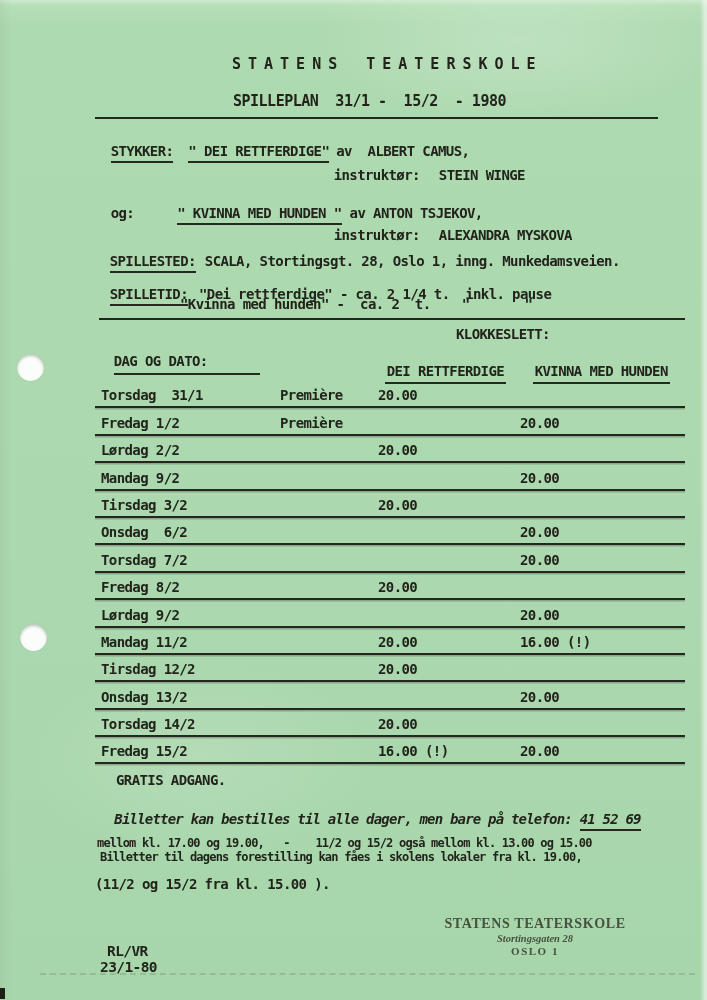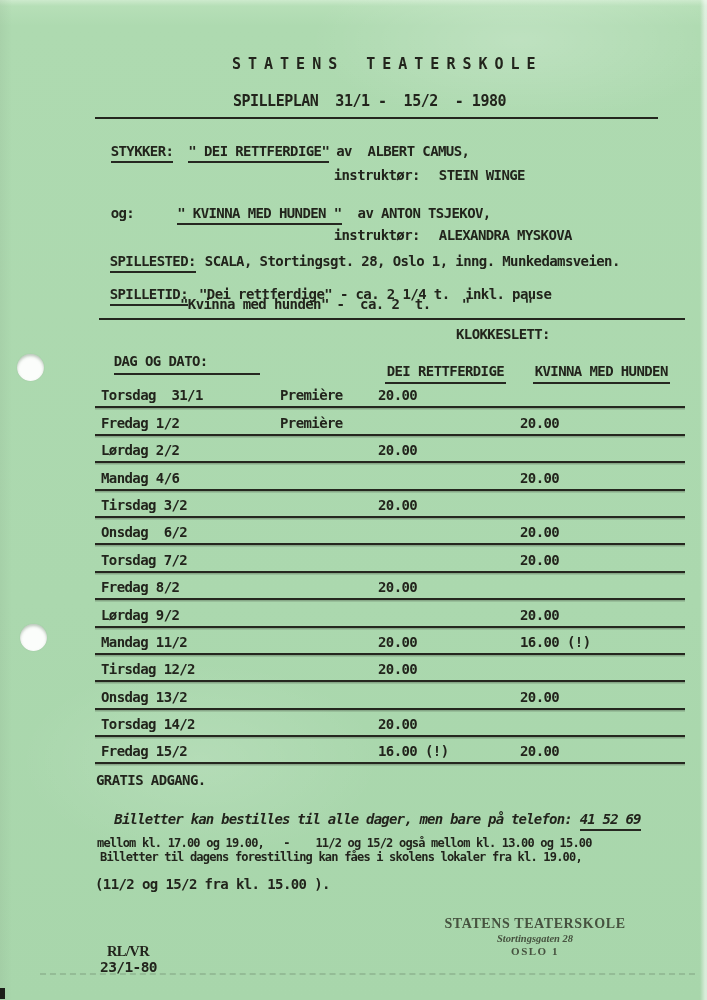--- a/index.html
+++ b/index.html
@@ -58,21 +58,21 @@
 <div class="rule" style="left:95px;top:117px;width:563px;"></div>
 
 <div class="t fs14" style="left:95px;top:129px;">
   <span class="ul">STYKKER:</span><span class="ul" style="margin-left:15px;">" DEI RETTFERDIGE"</span><span style="margin-left:7px;">av  ALBERT CAMUS,</span>
 </div>
 <div class="t fs14" style="left:318px;top:153px;">
   <span>instruktør:</span><span style="margin-left:19px;text-align:right;">STEIN WINGE</span>
 </div>
 
 <div class="t fs14" style="left:95px;top:191px;">
-  <span>og:</span><span class="ul" style="margin-left:43px;">" KVINNA MED HUNDEN "</span><span style="margin-left:16px;">av ANTON TSJEKOV,</span>
+  <span>og:</span><span class="ul" style="margin-left:43px;">" KVINNA MED HUNDEN "</span><span style="margin-left:8px;">av ANTON TSJEKOV,</span>
 </div>
 <div class="t fs14" style="left:318px;top:213px;">
   <span>instruktør:</span><span style="margin-left:19px;">ALEXANDRA MYSKOVA</span>
 </div>
 
 <div class="t fs14" style="left:94px;top:239px;">
   <span class="ul">SPILLESTED:</span><span style="margin-left:9px;">SCALA, Stortingsgt. 28, Oslo 1, inng. Munkedamsveien.</span>
 </div>
 
 <div class="t fs14" style="left:94px;top:272px;">
@@ -109,21 +109,21 @@
   </div>
 
   <div class="row">
     <span class="day">Lørdag 2/2</span>
     <span class="note"></span>
     <span class="dei">20.00</span>
     <span class="kvinna"></span>
   </div>
 
   <div class="row">
-    <span class="day">Mandag 4/6</span>
+    <span class="day">Mandag 9/2</span>
     <span class="note"></span>
     <span class="dei"></span>
     <span class="kvinna">20.00</span>
   </div>
 
   <div class="row">
     <span class="day">Tirsdag 3/2</span>
     <span class="note"></span>
     <span class="dei">20.00</span>
     <span class="kvinna"></span>
@@ -185,31 +185,31 @@
     <span class="kvinna"></span>
   </div>
 
   <div class="row">
     <span class="day">Fredag 15/2</span>
     <span class="dei">16.00 (!)</span>
     <span class="kvinna">20.00</span>
   </div>
 </div>
 
-<div class="t fs14" style="left:96px;top:773px;">GRATIS ADGANG.</div>
+<div class="t fs14" style="left:116px;top:773px;">GRATIS ADGANG.</div>
 <div class="t" style="left:99px;top:797px;font-size:14px;letter-spacing:-0.8px;font-style:italic;">
   <span>Billetter kan bestilles til alle dager, men bare på telefon: </span><span class="ul">41 52 69</span>
 </div>
 <div class="t" style="left:97px;top:823px;font-size:12px;letter-spacing:-0.8px;margin-top:14px;">mellom kl. 17.00 og 19.00,   -    11/2 og 15/2 også mellom kl. 13.00 og 15.00</div>
 <div class="t" style="left:100px;top:851px;font-size:12px;letter-spacing:-0.8px;">Billetter til dagens forestilling kan fåes i skolens lokaler fra kl. 19.00,</div>
 <div class="t fs14" style="left:95px;top:877px;">(11/2 og 15/2 fra kl. 15.00 ).</div>
 
 <div class="stamp">
   <div class="name">STATENS TEATERSKOLE</div>
   <div class="street">Stortingsgaten 28</div>
   <div class="city">OSLO 1</div>
 </div>
 
-<div class="t" style="left:107px;top:944px;font-size:14.5px;letter-spacing:-0.6px;font-family:Liberation Serif, serif;">RL/VR</div>
+<div class="t" style="left:107px;top:944px;font-size:14.5px;letter-spacing:-0.6px;">RL/VR</div>
 <div class="t" style="left:100px;top:960px;font-size:14.5px;letter-spacing:-0.6px;">23/1-80</div>
 
 <div class="crease"></div>
 <div class="corner-mark"></div>
 
 </body></html>

